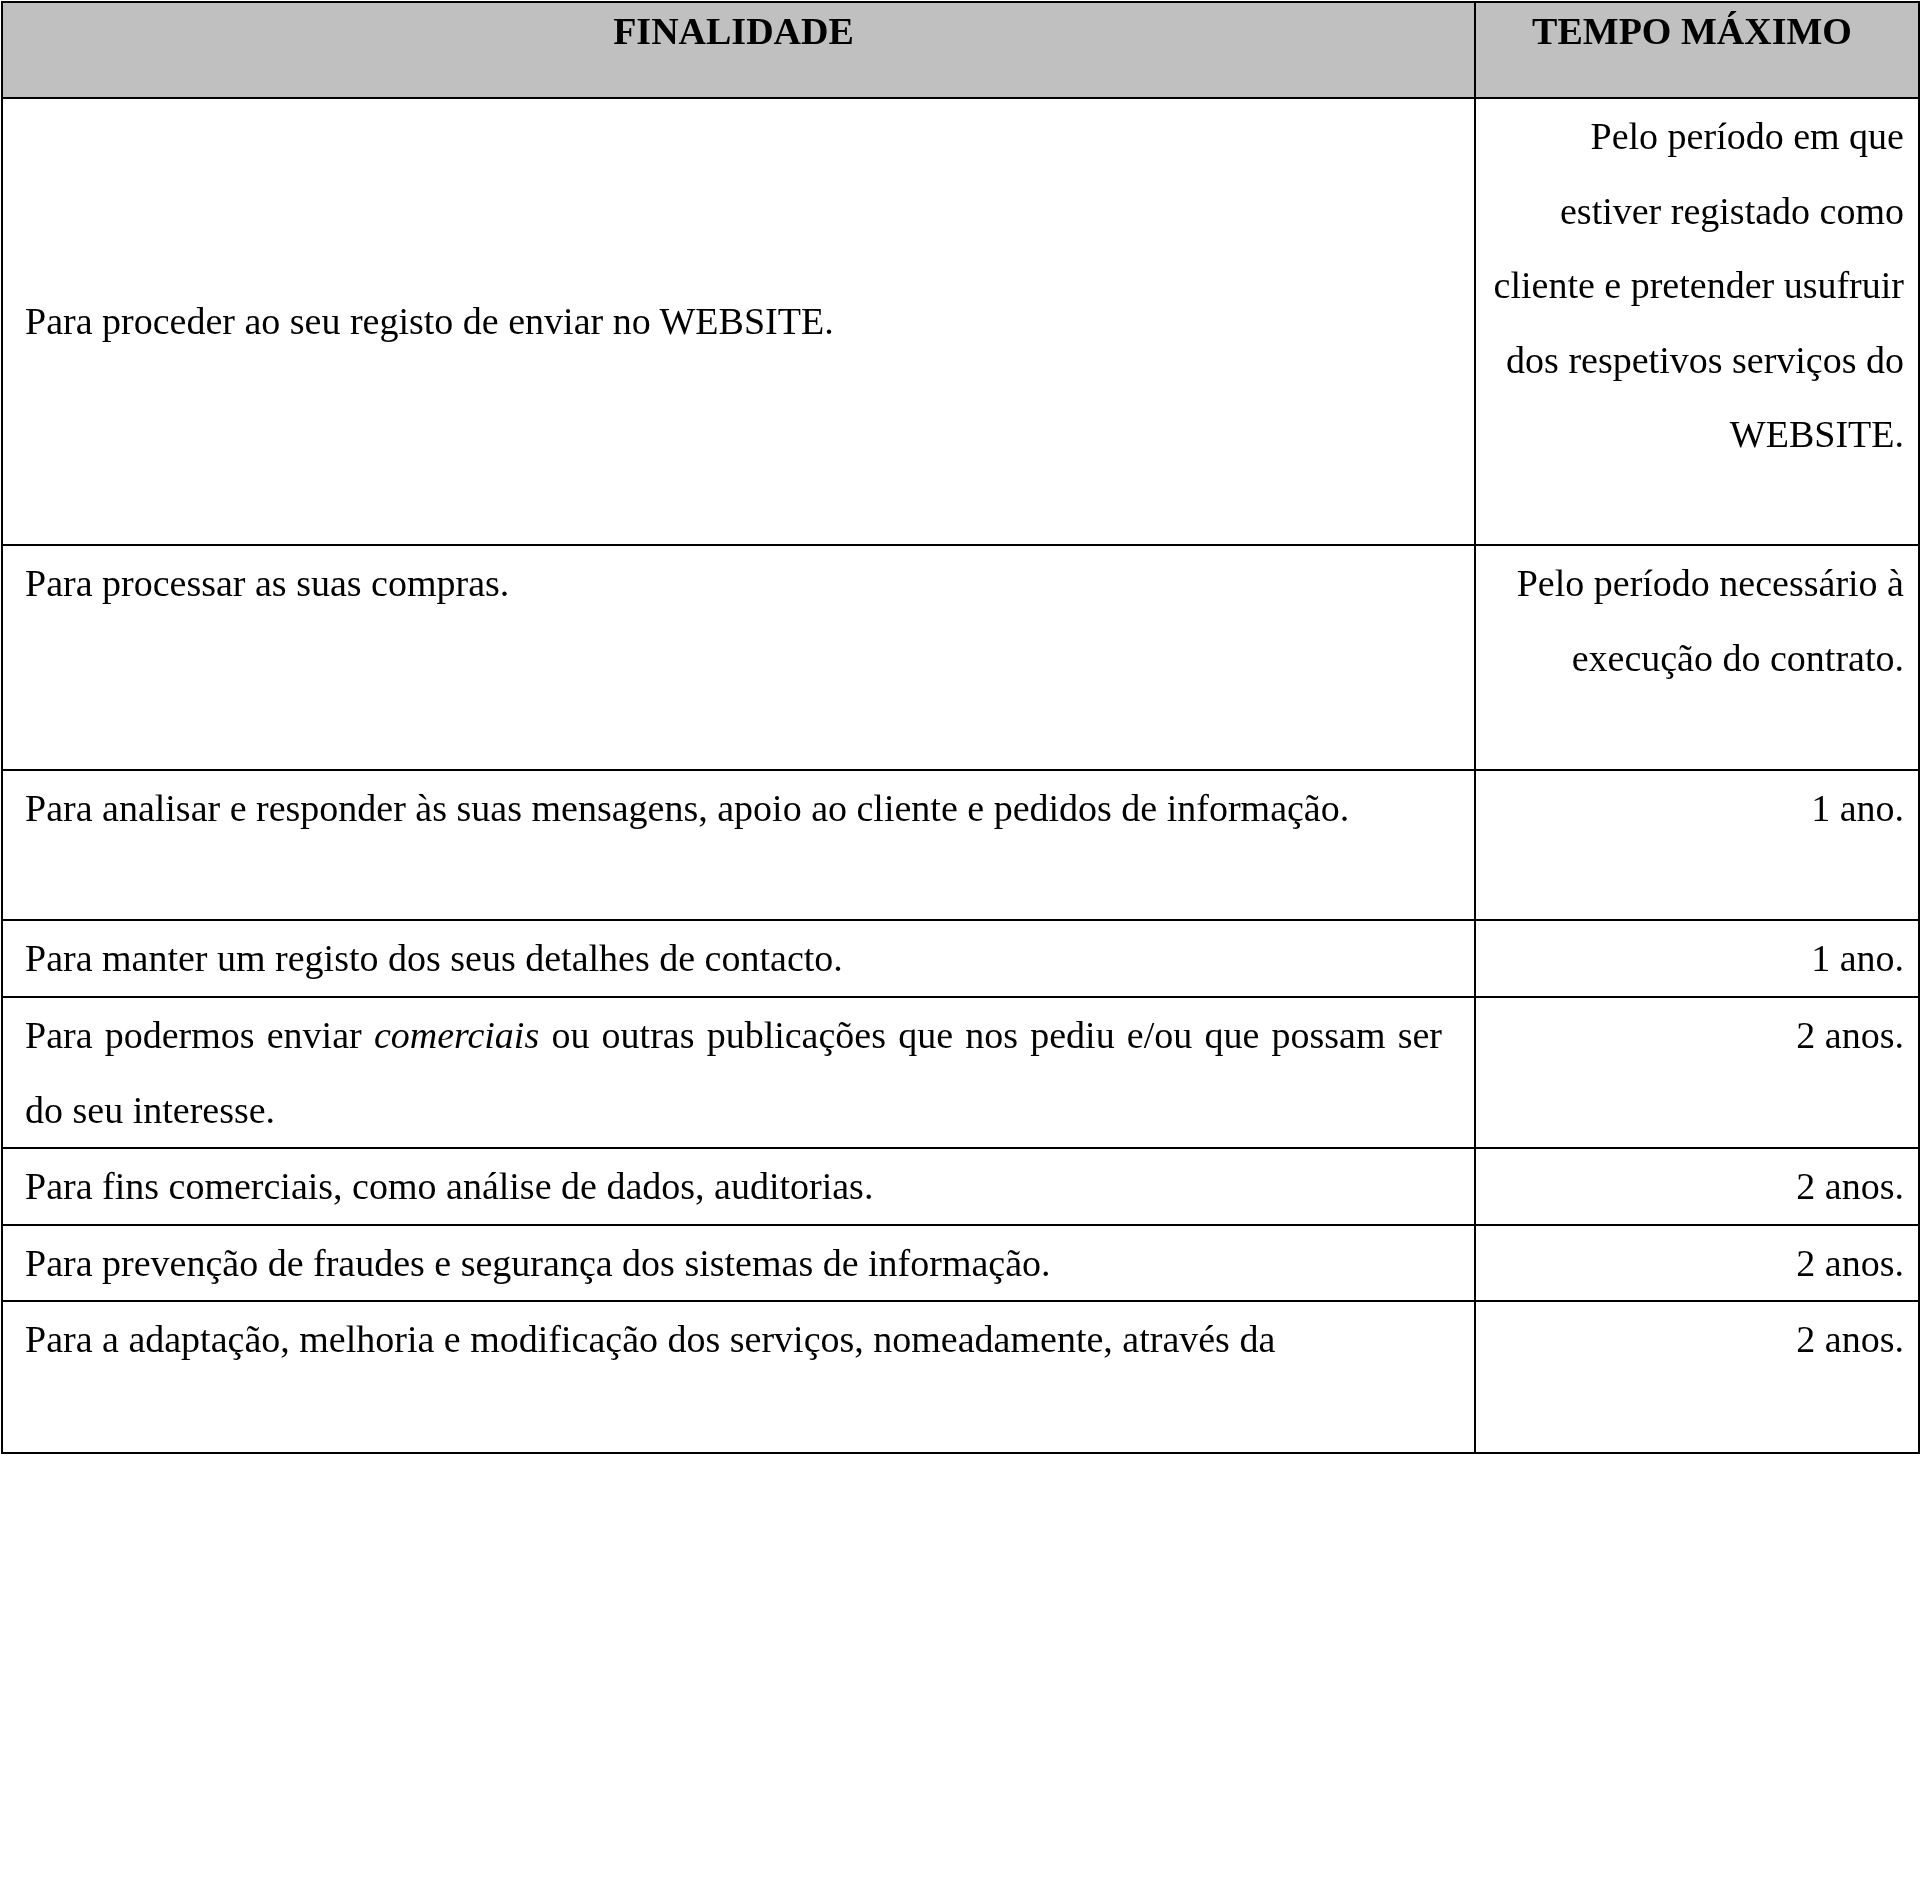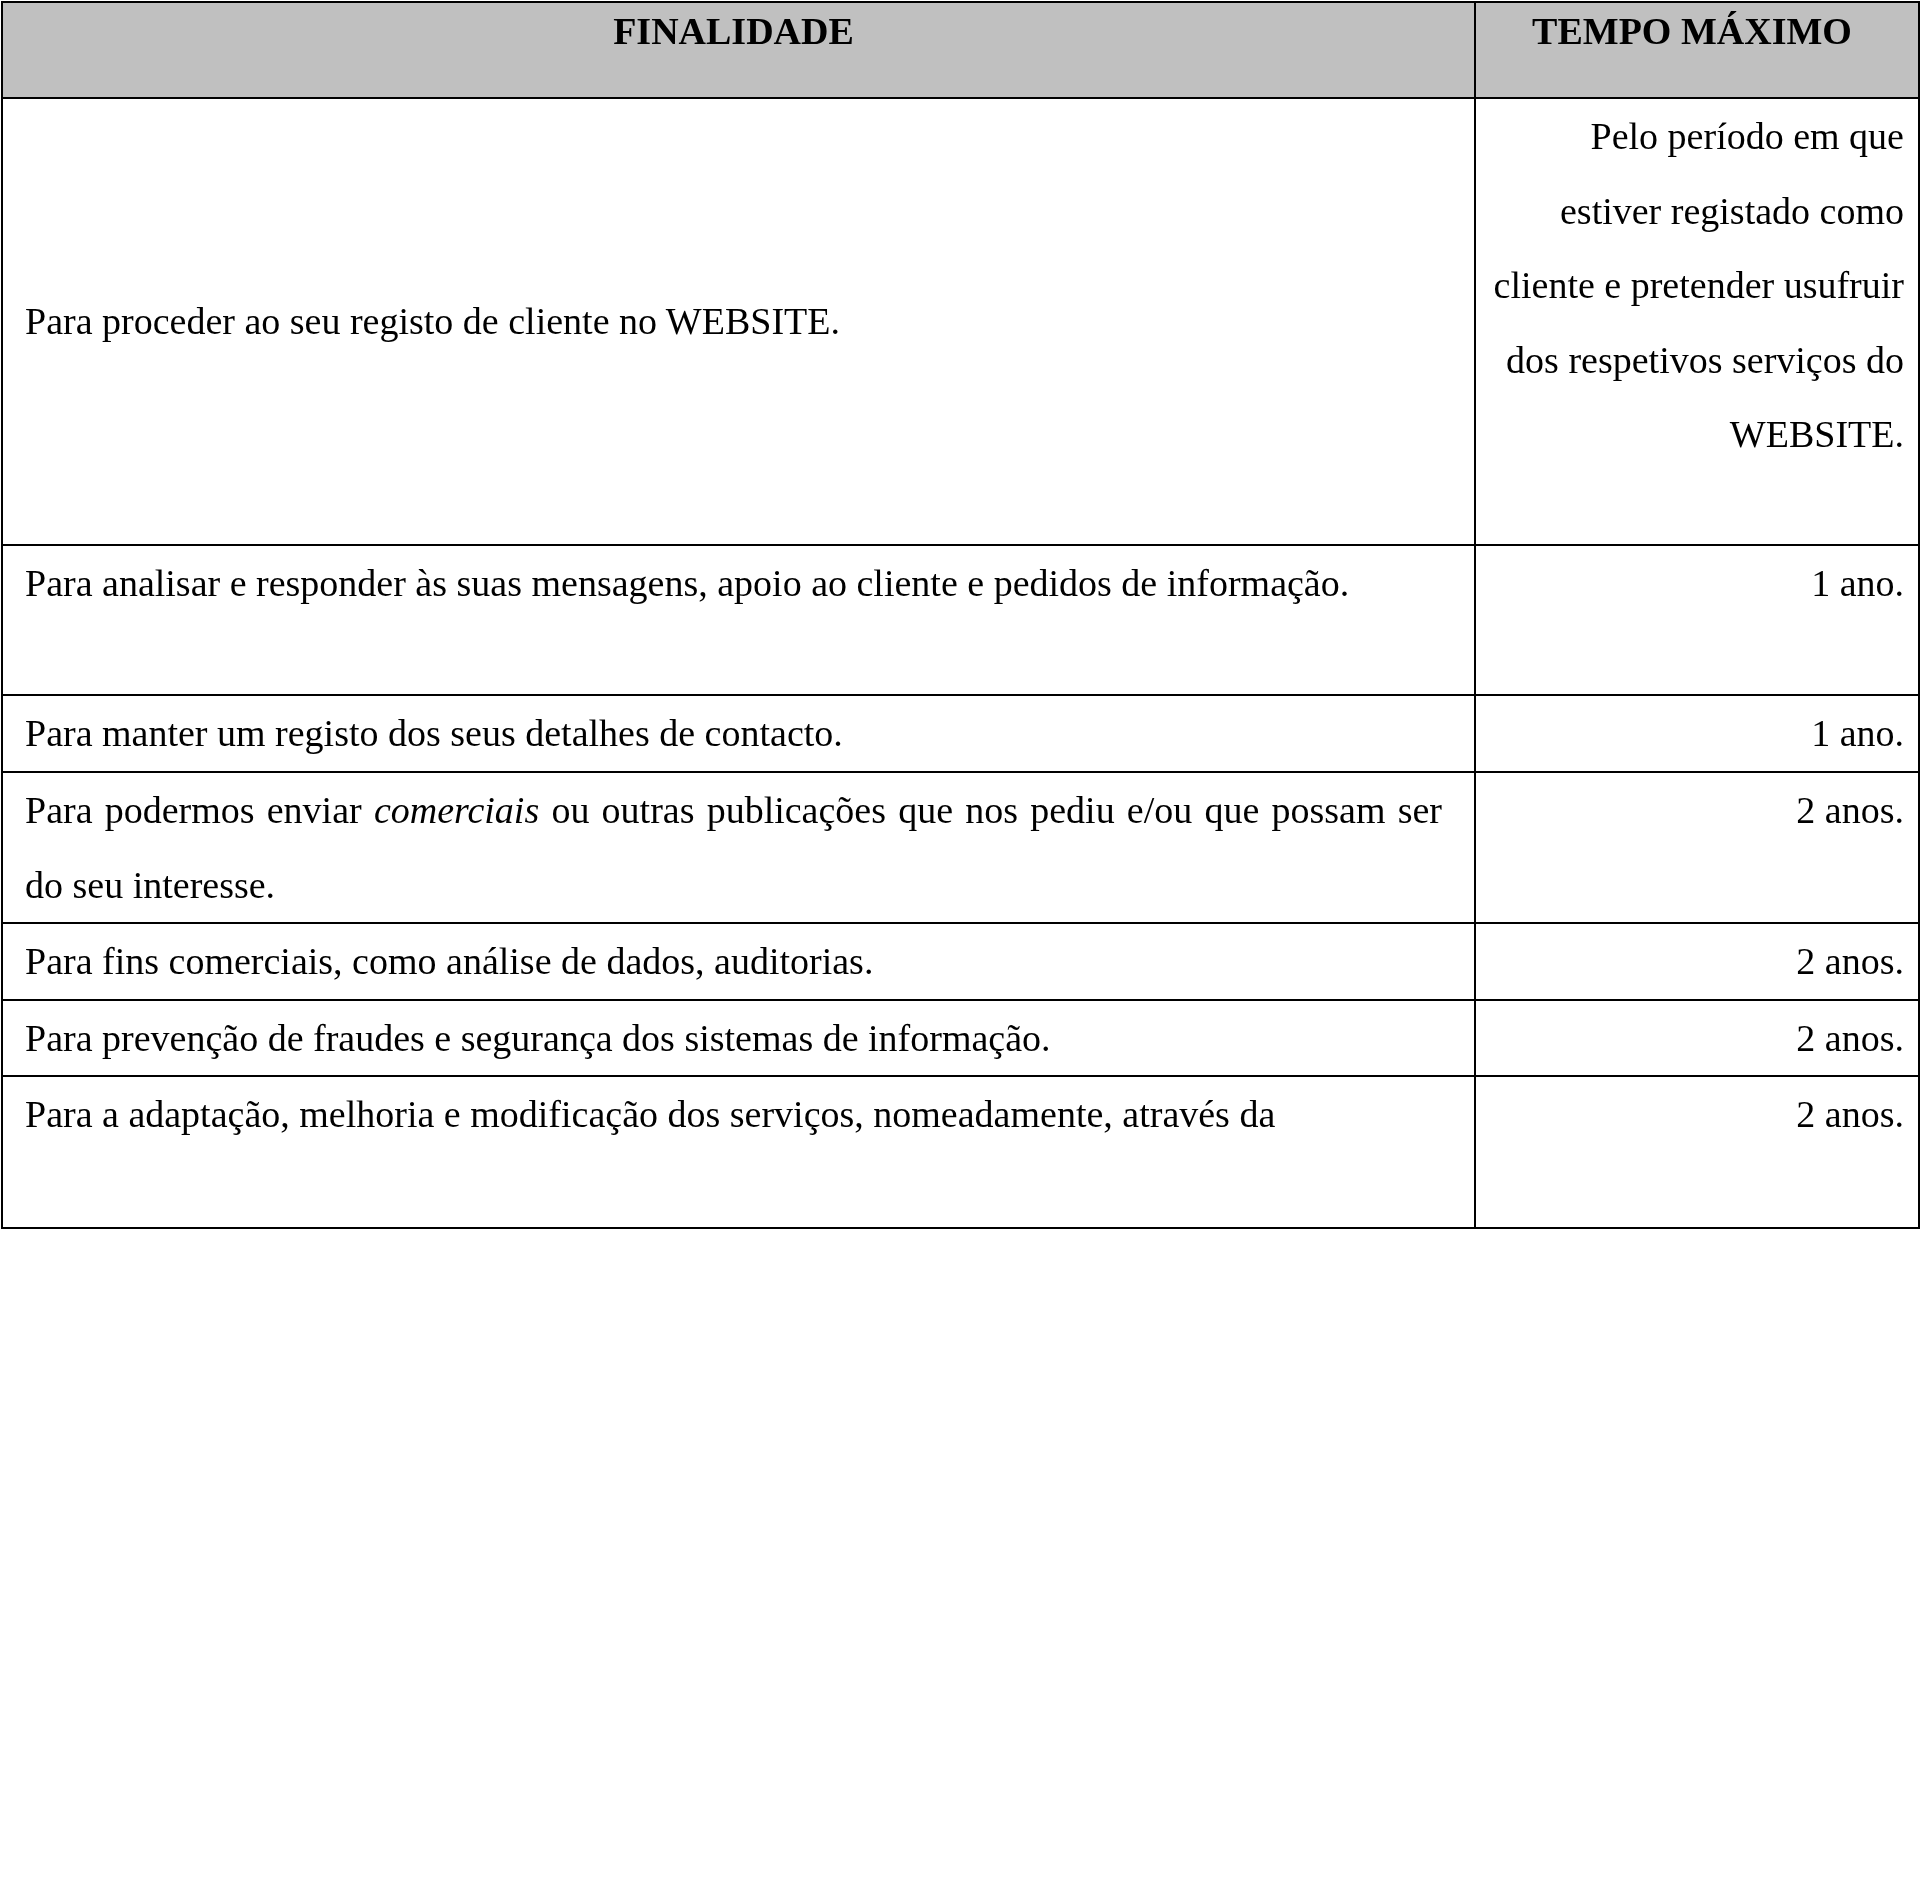--- a/index.html
+++ b/index.html
@@ -74,22 +74,26 @@
     <col class="c2">
   </colgroup>
   <thead>
     <tr>
       <th>FINALIDADE</th>
       <th>TEMPO MÁXIMO</th>
     </tr>
   </thead>
   <tbody>
     <tr class="r1">
-      <td class="purpose">Para proceder ao seu registo de cliente no WEBSITE.</td>
+      <td class="purpose">Para proceder ao seu registo de enviar no WEBSITE.</td>
       <td class="time">Pelo período em que estiver registado como cliente e pretender usufruir dos respetivos serviços do WEBSITE.</td>
+    </tr>
+    <tr class="r3">
+      <td class="purpose">Para processar as suas compras.</td>
+      <td class="time">Pelo período necessário à execução do contrato.</td>
     </tr>
     <tr class="r4">
       <td class="purpose">Para analisar e responder às suas mensagens, apoio ao cliente e pedidos de informação.</td>
       <td class="time">1 ano.</td>
     </tr>
     <tr class="r5">
       <td class="purpose">Para manter um registo dos seus detalhes de contacto.</td>
       <td class="time">1 ano.</td>
     </tr>
     <tr class="r6">

